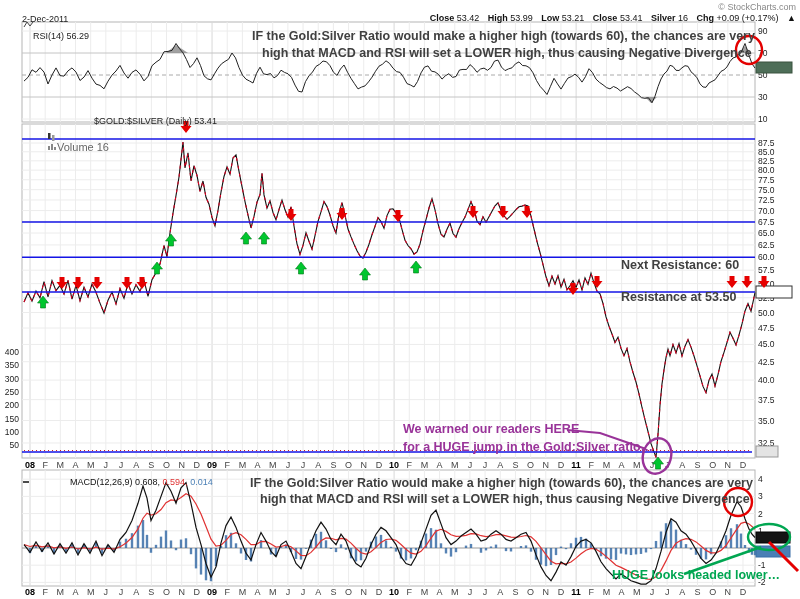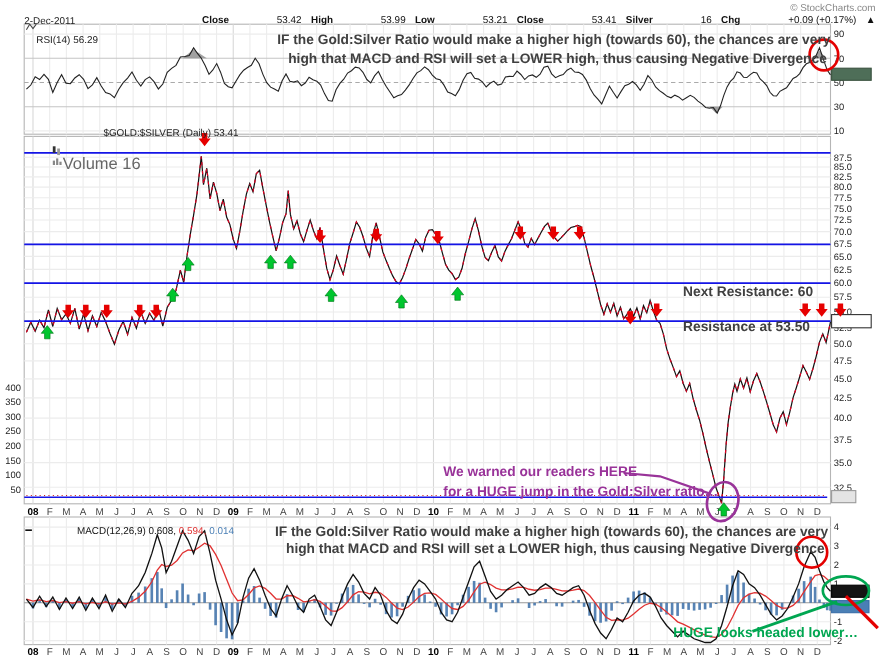--- a/index.html
+++ b/index.html
@@ -5,24 +5,24 @@
   html,body{margin:0;padding:0;background:#fff;}
   .stage{position:relative;width:800px;height:599px;background:#fff;overflow:hidden;
          font-family:"Liberation Sans",sans-serif;}
   .abs{position:absolute;white-space:nowrap;}
   .hdr-title{top:3px;left:68px;font-size:11px;font-weight:bold;color:#000;}
   .hdr-desc{font-size:9px;font-weight:normal;color:#555;}
   .hdr-exch{font-size:9px;font-weight:bold;color:#444;}
   .hdr-copy{top:2px;right:4px;font-size:9px;color:#888;}
   .hdr-quote{top:13px;right:4px;font-size:9px;color:#111;}
   .hdr-quote b{font-weight:bold;}
-  .hdr-quote span.v{margin-right:6px;margin-left:41px;}
+  .hdr-quote span.v{margin-right:6px;}
   .hdr-date{top:14px;left:22px;font-size:9px;color:#222;}
   .panel-label{font-size:9px;color:#222;}
-  .sub-label{font-size:15px;color:#666;}
+  .sub-label{font-size:11px;color:#666;}
   .red-note{font-size:12.5px;font-weight:bold;color:#404040;}
   .purple-note{font-size:12.5px;font-weight:bold;color:#993399;}
   .green-note{font-size:12.5px;font-weight:bold;color:#00a651;}
   .macd-lbl{font-size:9px;color:#111;}
   .macd-lbl .r{color:#e03232;}
   .macd-lbl .b{color:#4a7fb5;}
   svg{position:absolute;top:0;left:0;}
 </style>
 </head>
 <body>

